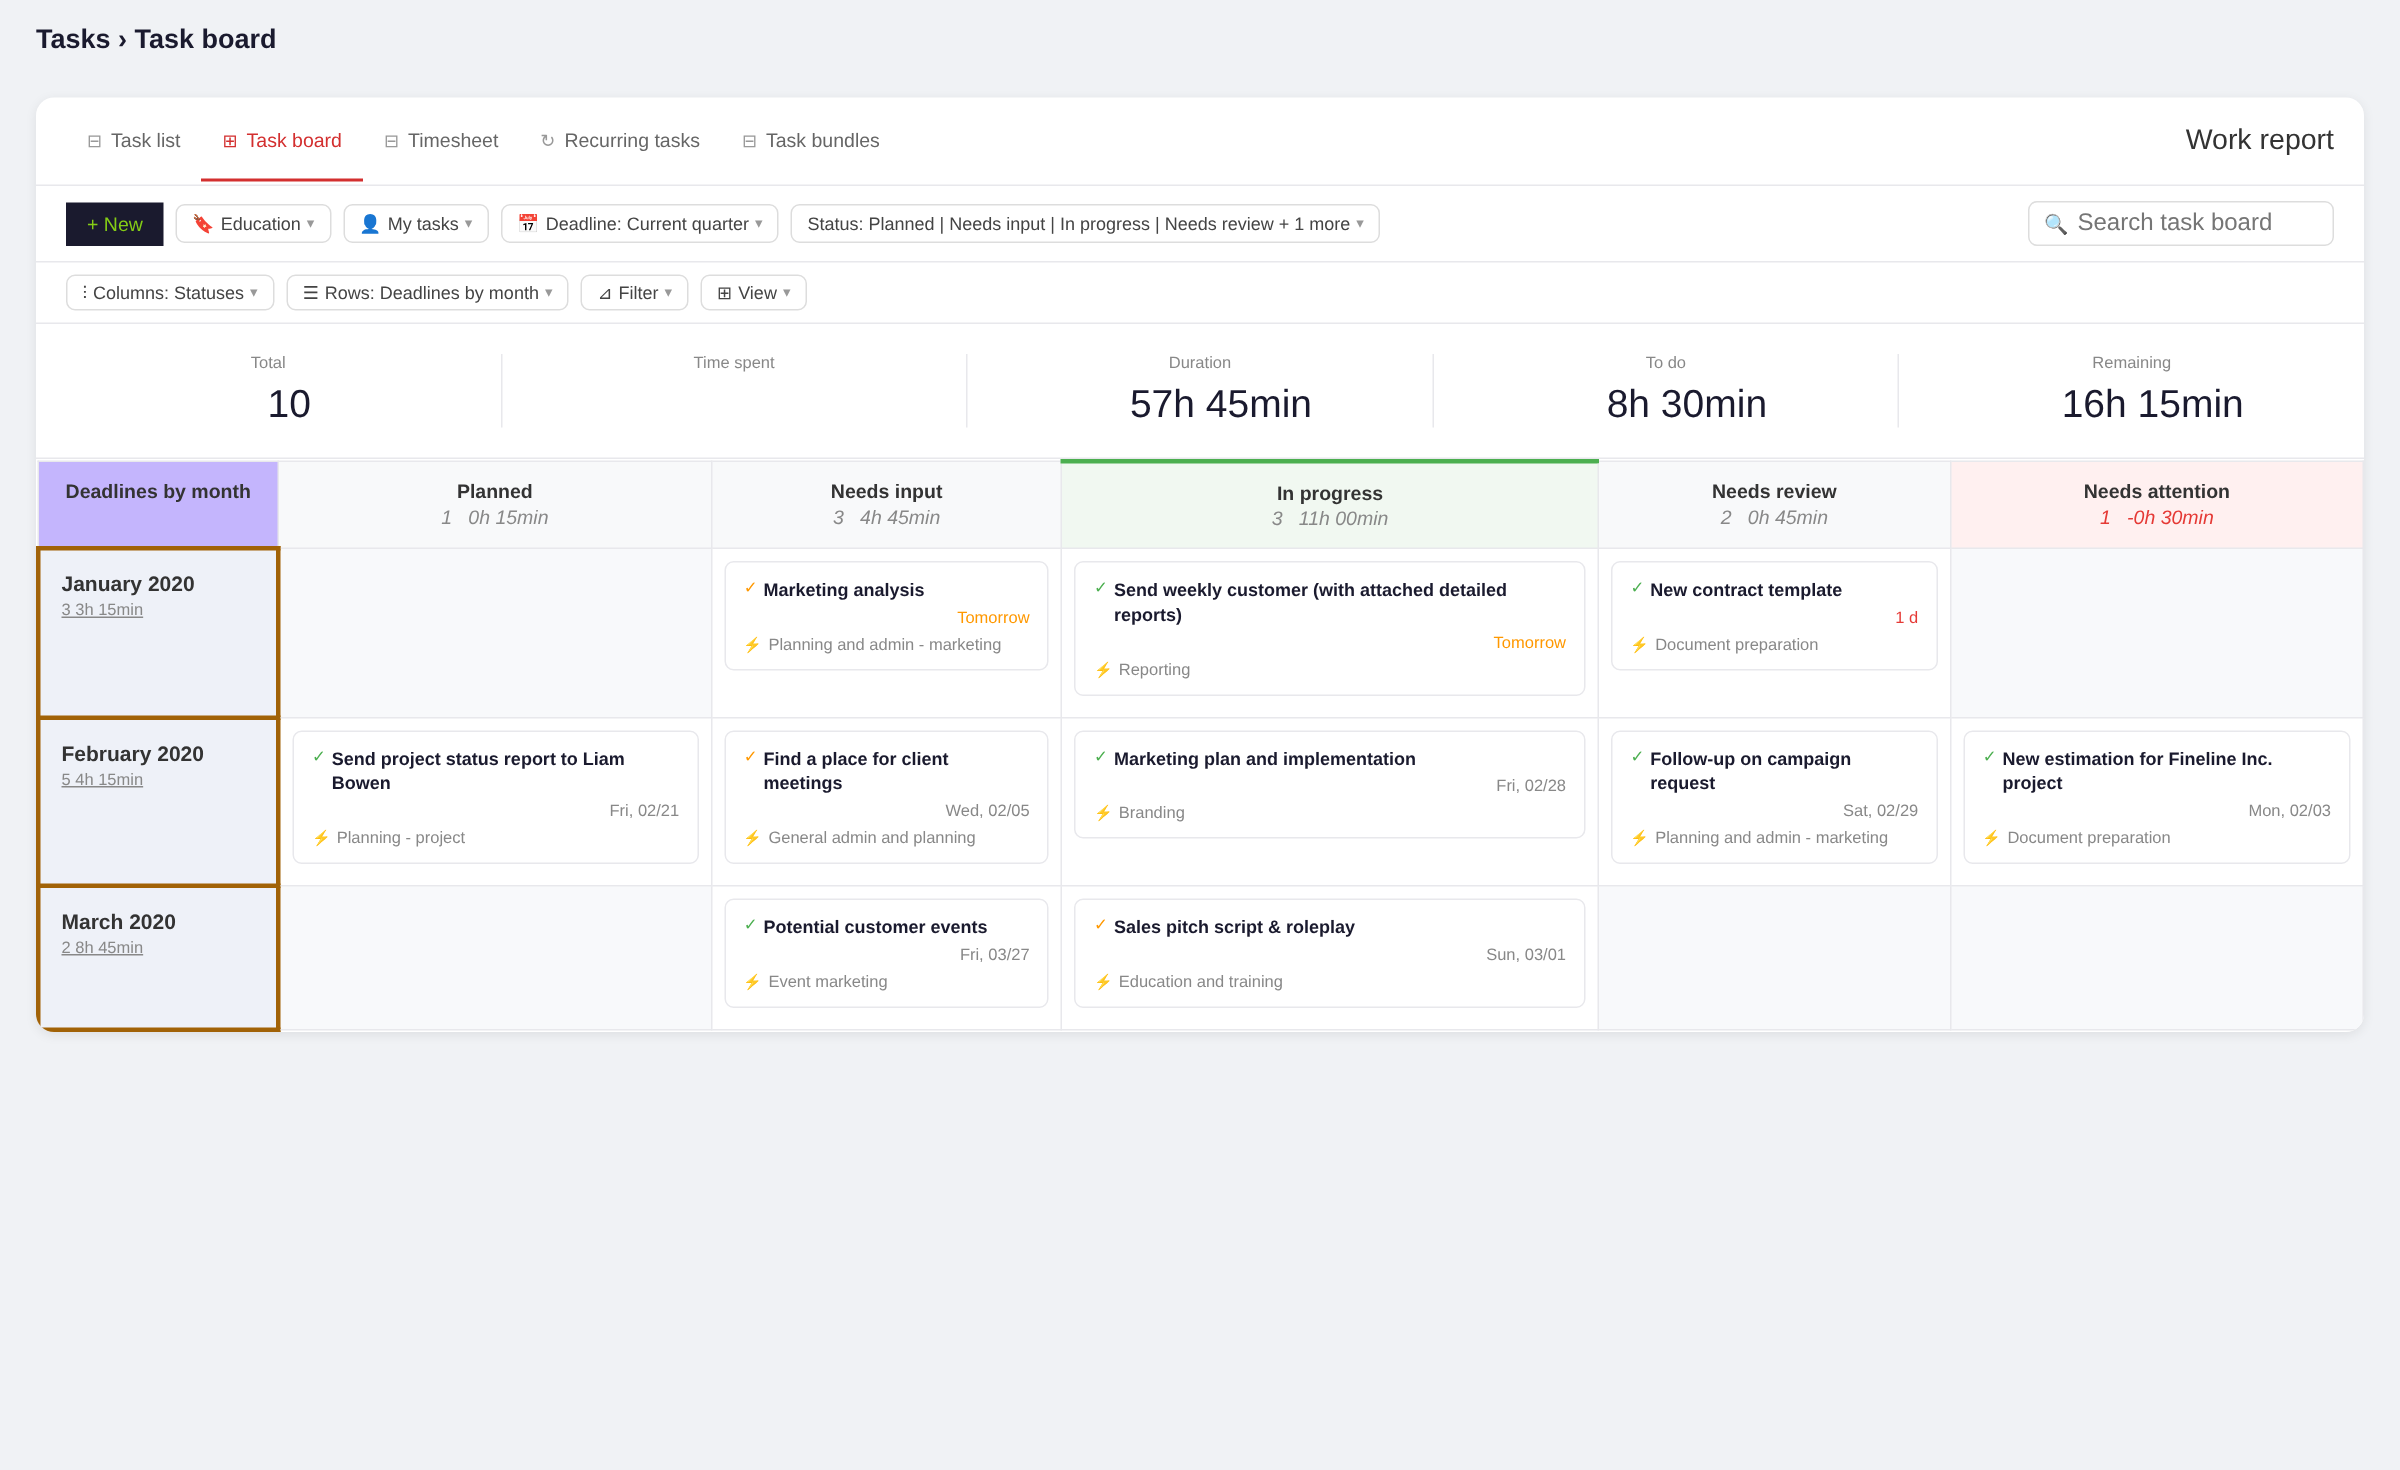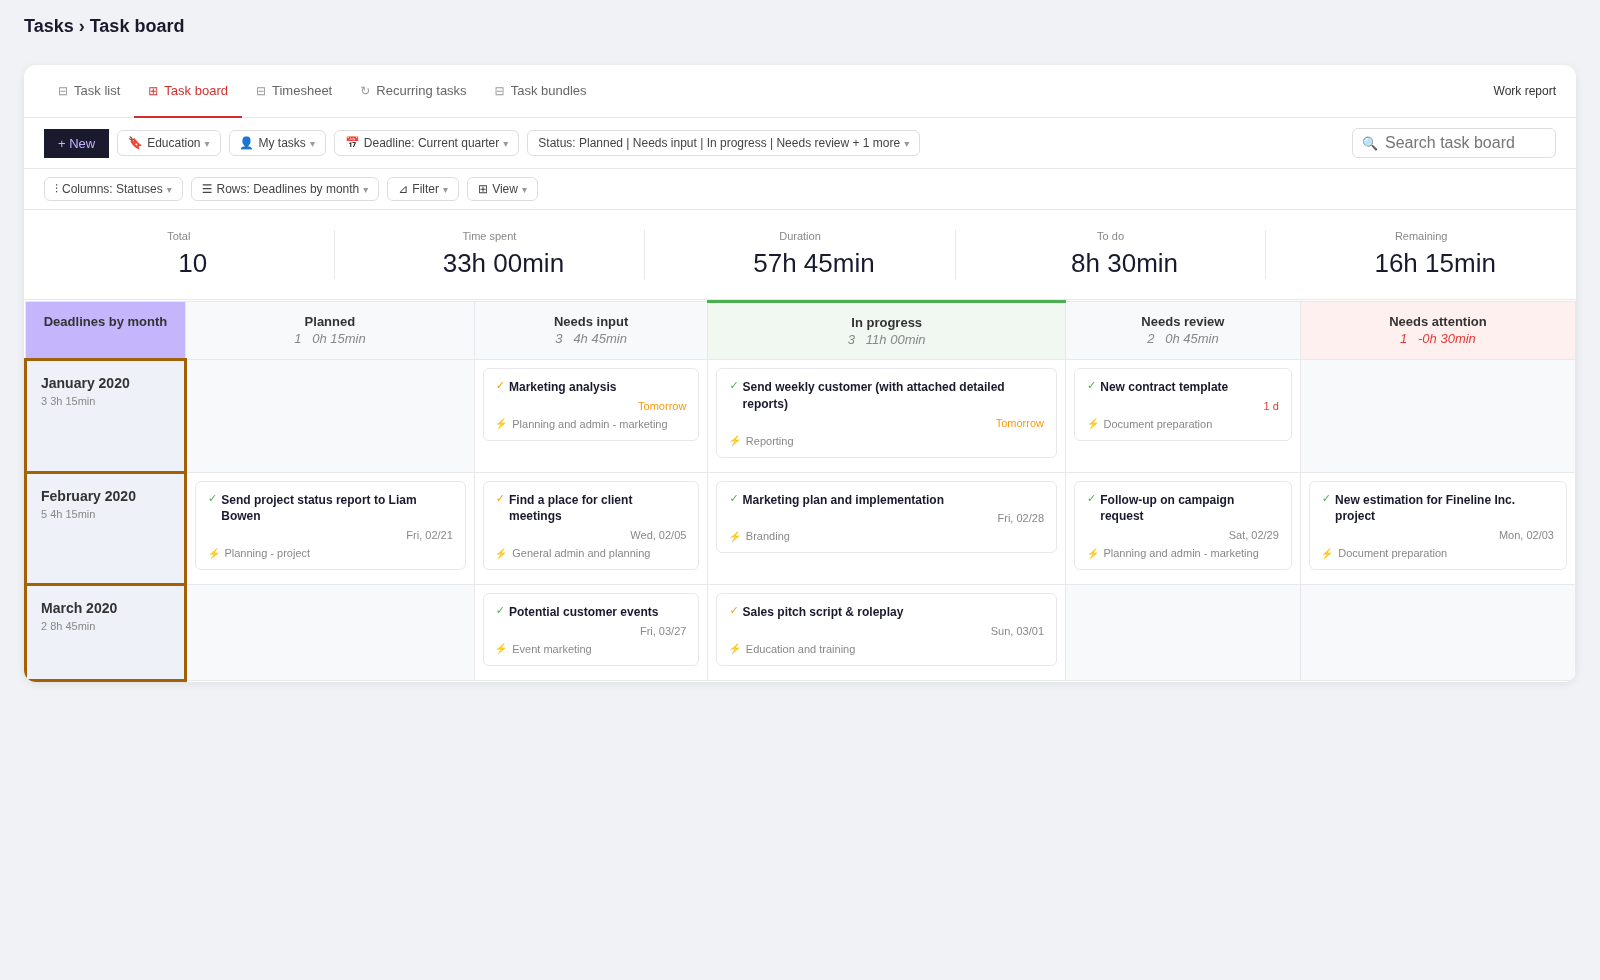--- a/index.html
+++ b/index.html
@@ -8,25 +8,25 @@
     .page-wrapper { padding: 16px 24px; }
     .breadcrumb { font-size: 18px; font-weight: 600; color: #1a1a2e; margin-bottom: 28px; }
 
     .main-card { background: #fff; border-radius: 12px; box-shadow: 0 2px 8px rgba(0,0,0,0.08); overflow: hidden; }
 
     
     .tabs-row { display: flex; align-items: center; padding: 0 20px; border-bottom: 1px solid #e8e8ec; }
     .tab-item { display: flex; align-items: center; gap: 6px; padding: 18px 14px; font-size: 13px; color: #666; cursor: pointer; border-bottom: 2px solid transparent; margin-bottom: -1px; white-space: nowrap; }
     .tab-item.active { color: #d32f2f; border-bottom-color: #d32f2f; font-weight: 500; }
     .tab-icon { font-size: 12px; color: #999; }
-    .work-report-btn { margin-left: auto; font-size: 12px; color: #333; font-weight: 500; cursor: pointer; padding: 18px 0; }
+    .work-report-btn { margin-left: auto; font-size: 19px; color: #333; font-weight: 500; cursor: pointer; padding: 18px 0; }
 
     
     .toolbar-row { display: flex; align-items: center; gap: 8px; padding: 10px 20px; border-bottom: 1px solid #e8e8ec; flex-wrap: wrap; }
-    .btn-new { background: #1a1a2e; color: #c4b5fd; border: none; border-radius: 0; padding: 7px 14px; font-size: 13px; cursor: pointer; display: flex; align-items: center; gap: 4px; font-weight: 500; }
+    .btn-new { background: #1a1a2e; color: #84cc16; border: none; border-radius: 0; padding: 7px 14px; font-size: 13px; cursor: pointer; display: flex; align-items: center; gap: 4px; font-weight: 500; }
     .toolbar-filter { display: flex; align-items: center; gap: 4px; padding: 5px 10px; border: 1px solid #ddd; border-radius: 6px; font-size: 12px; color: #444; cursor: pointer; background: #fff; white-space: nowrap; }
     .toolbar-filter .caret { color: #999; font-size: 10px; }
     .search-box { margin-left: auto; display: flex; align-items: center; gap: 6px; border: 1px solid #ddd; border-radius: 6px; padding: 5px 10px; background: #fff; }
     .search-box input { border: none; outline: none; font-size: 16px; color: #888; width: 160px; background: transparent; }
     .search-icon { color: #aaa; font-size: 13px; }
 
     
     .view-row { display: flex; align-items: center; gap: 8px; padding: 8px 20px; border-bottom: 1px solid #e8e8ec; }
     .view-chip { display: flex; align-items: center; gap: 4px; padding: 4px 10px; border: 1px solid #ddd; border-radius: 6px; font-size: 12px; color: #444; cursor: pointer; background: #fff; }
     .view-chip .caret { color: #999; font-size: 10px; }
@@ -44,21 +44,21 @@
 
     
     .col-header { padding: 12px 14px; font-size: 13px; font-weight: 600; color: #333; background: #f8f9fa; border: 1px solid #e8e8ec; vertical-align: top; }
     .col-header .count { font-size: 13px; color: #888; font-weight: 400; margin-top: 2px; font-style: italic; }
     .col-header.in-progress { border-top: 3px solid #4caf50; background: #f1f8f1; }
     .col-header.needs-attention { background: #fff0f0; }
 
     
     .row-label { padding: 14px; vertical-align: top; background: #eef1f8; border: 3px solid #a16207; min-width: 160px; }
     .row-label-title { font-size: 14px; font-weight: 600; color: #333; }
-    .row-label-sub { font-size: 11px; color: #888; margin-top: 4px; }
+    .row-label-sub { font-size: 11px; color: #888; margin-top: 4px; text-decoration: underline; }
 
     
     .task-cell { padding: 8px; border: 1px solid #e8e8ec; vertical-align: top; background: #fff; }
 
     
     .task-card { background: #fff; border: 1px solid #e8e8ec; border-radius: 6px; padding: 10px 12px; margin-bottom: 6px; cursor: pointer; }
     .task-card-title { font-size: 12px; font-weight: 600; color: #1a1a2e; line-height: 1.4; margin-bottom: 4px; }
     .task-card-date { font-size: 11px; text-align: right; margin-bottom: 6px; }
     .task-card-date.tomorrow { color: #ff9800; }
     .task-card-date.overdue { color: #e53935; }
@@ -152,21 +152,20 @@
       </div>
     </div>
 
     <div class="summary-row">
       <div class="summary-item">
         <div class="summary-label">Total</div>
         <div class="summary-value">10</div>
       </div>
       <div class="summary-item">
         <div class="summary-label">Time spent</div>
-        <div class="summary-value">33h 00min</div>
       </div>
       <div class="summary-item">
         <div class="summary-label">Duration</div>
         <div class="summary-value">57h 45min</div>
       </div>
       <div class="summary-item">
         <div class="summary-label">To do</div>
         <div class="summary-value">8h 30min</div>
       </div>
       <div class="summary-item">

